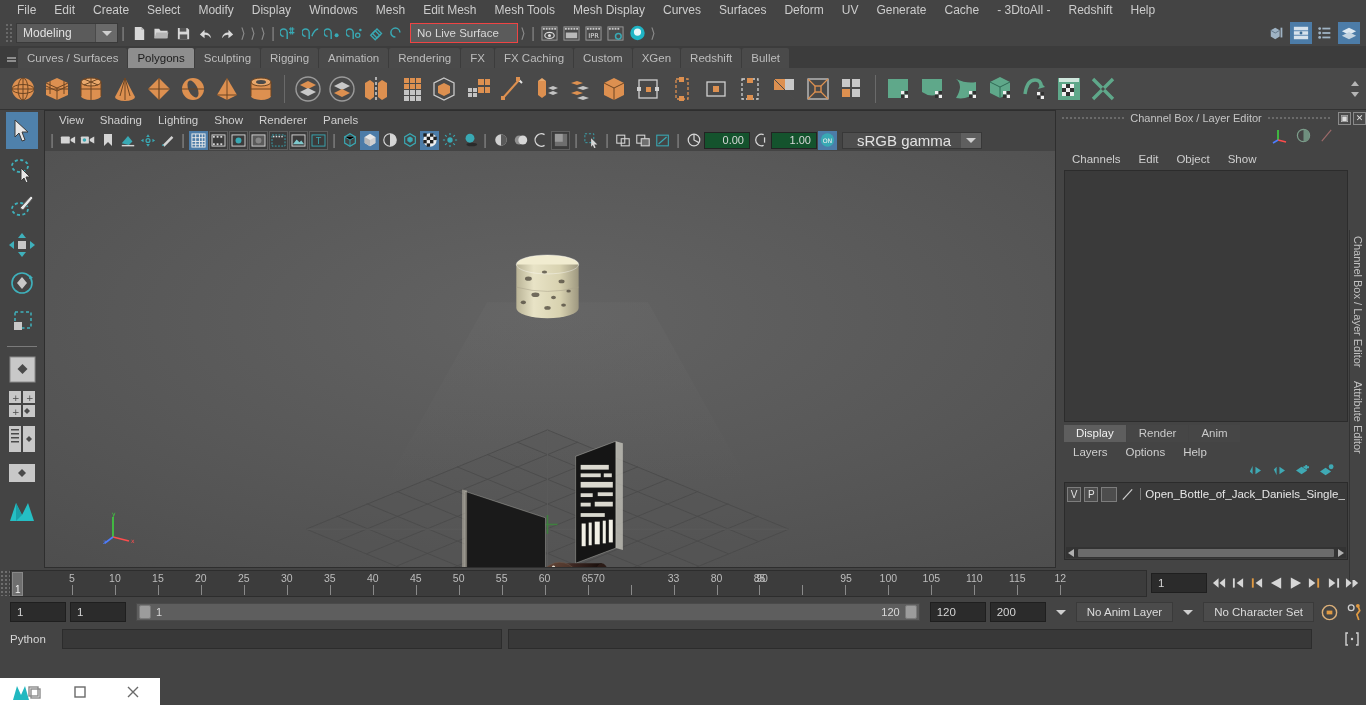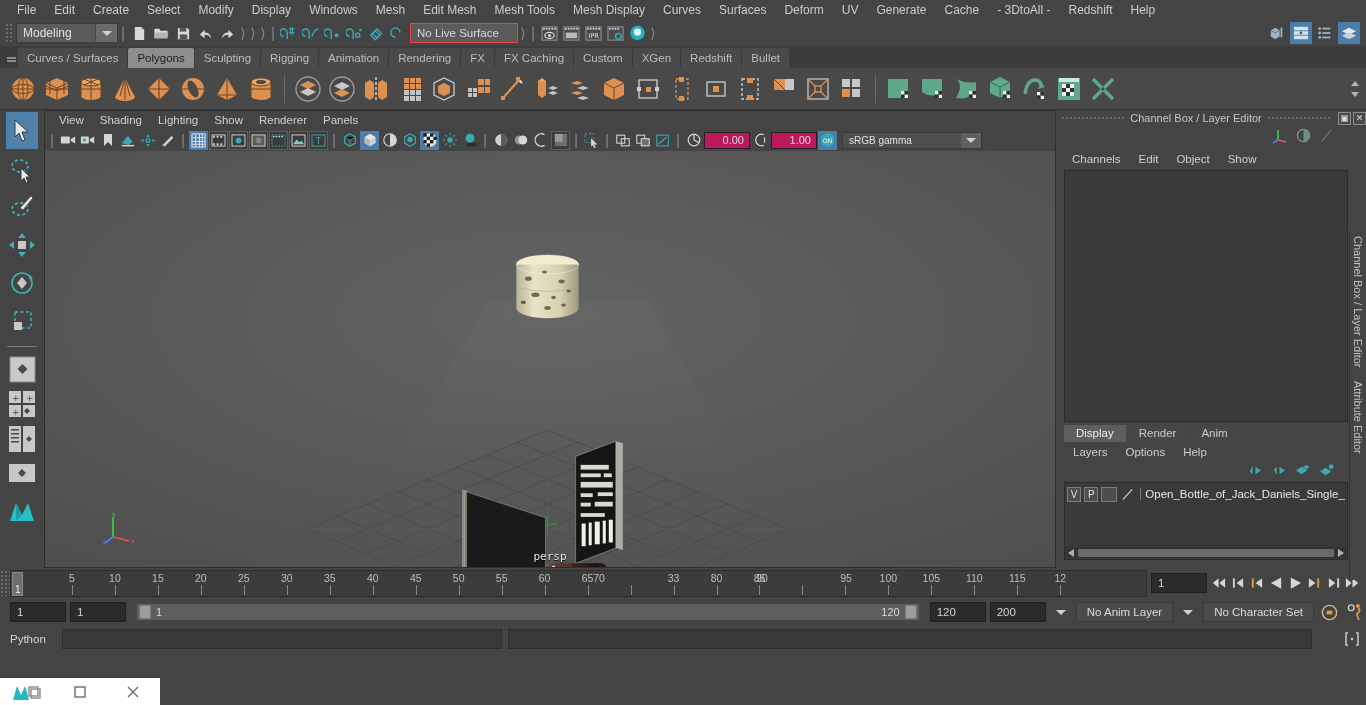--- a/index.html
+++ b/index.html
@@ -60,24 +60,24 @@
   .tsq{width:32px;height:32px;display:flex;align-items:center;justify-content:center;margin-bottom:3px;}
 
   
   .vpwrap{flex:1;display:flex;flex-direction:column;border:1px solid #2e2e2e;margin:0 0 0 0;background:#3a3a3a;}
   .vpmenu{height:18px;display:flex;align-items:center;background:#444;padding-left:6px;}
   .vpmenu .vmi{padding:0 8px;font-size:11.5px;color:#cfcfcf;line-height:18px;}
   .vptools{height:22px;display:flex;align-items:center;background:#444;padding-left:2px;gap:1px;}
   .vb{width:19px;height:19px;display:flex;align-items:center;justify-content:center;}
   .vb.on{background:#4c7ca8;}
   .vb.fr{border:1px solid #5e5e5e;background:#3b3b3b;}
-  .numfield{width:46px;height:17px;background:#be185d;border:1px solid #232323;color:#d8d8d8;
+  .numfield{width:46px;height:17px;background:#14532d;border:1px solid #232323;color:#d8d8d8;
      font-size:11px;display:flex;align-items:center;justify-content:flex-end;padding-right:5px;}
   .gammaSel{display:flex;align-items:center;height:17px;background:#4e4e4e;border:1px solid #383838;margin-left:4px;width:140px;}
-  .gammaSel .g1{flex:1;padding-left:6px;font-size:10px;color:#e2e2e2;}
+  .gammaSel .g1{flex:1;padding-left:6px;font-size:15px;color:#e2e2e2;margin-left:8px;}
   .gammaSel .g2{width:20px;height:15px;background:#5f5f5f;display:flex;align-items:center;justify-content:center;}
   .viewport{flex:1;position:relative;overflow:hidden;background:#5a5a5a;}
   .persplabel{position:absolute;left:0;right:0;bottom:4px;text-align:center;font-size:11px;color:#e8e8e8;
      font-family:"DejaVu Sans Mono", monospace;text-shadow:0 1px 1px #000;}
   .axisgiz{position:absolute;left:58px;bottom:22px;width:34px;height:34px;}
 
   
   .rightpanel{width:310px;background:#444;display:flex;flex-direction:column;}
   .cbtitle{height:16px;display:flex;align-items:center;justify-content:center;position:relative;background:#444;}
   .cbtitle .dots{flex:1;height:1px;border-top:2px dotted #6a6a6a;margin:0 6px;}
@@ -1201,21 +1201,20 @@
               <circle cx="491" cy="468" r="1.8"></circle>
                 <circle cx="506" cy="440" r="1.6"></circle>
               <circle cx="504" cy="496" r="1.6"></circle>
             </g>
             <ellipse cx="512" cy="468" rx="24" ry="33" fill="none" stroke="#6f5a4c" stroke-width="0.7" opacity="0.7"></ellipse>
 
             <path d="M534 441 q12 27 0 56" stroke="#8a6f5c" stroke-width="2" fill="none" opacity="0.5"></path>
           </g>
         </svg>
 
-        <div class="persplabel">persp</div>
 
         <div class="axisgiz">
           <svg width="34" height="34" viewBox="0 0 34 34">
             <line x1="10" y1="26" x2="10" y2="6" stroke="#3fd23f" stroke-width="1.6"></line>
             <line x1="10" y1="26" x2="26" y2="30" stroke="#ff4d4d" stroke-width="1.6"></line>
             <line x1="10" y1="26" x2="2" y2="32" stroke="#4d7dff" stroke-width="1.6"></line>
             <text x="9" y="5" font-size="6" fill="#3fd23f" font-family="DejaVu Sans">y</text>
             <text x="28" y="32" font-size="6" fill="#ff4d4d" font-family="DejaVu Sans">x</text>
             <text x="0" y="33" font-size="6" fill="#4d7dff" font-family="DejaVu Sans">z</text>
           </svg>

